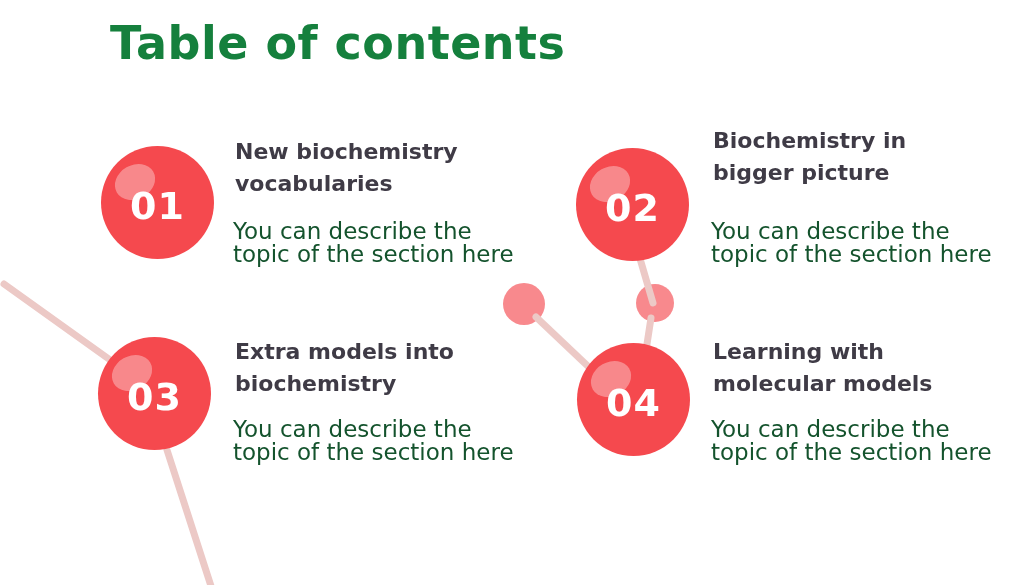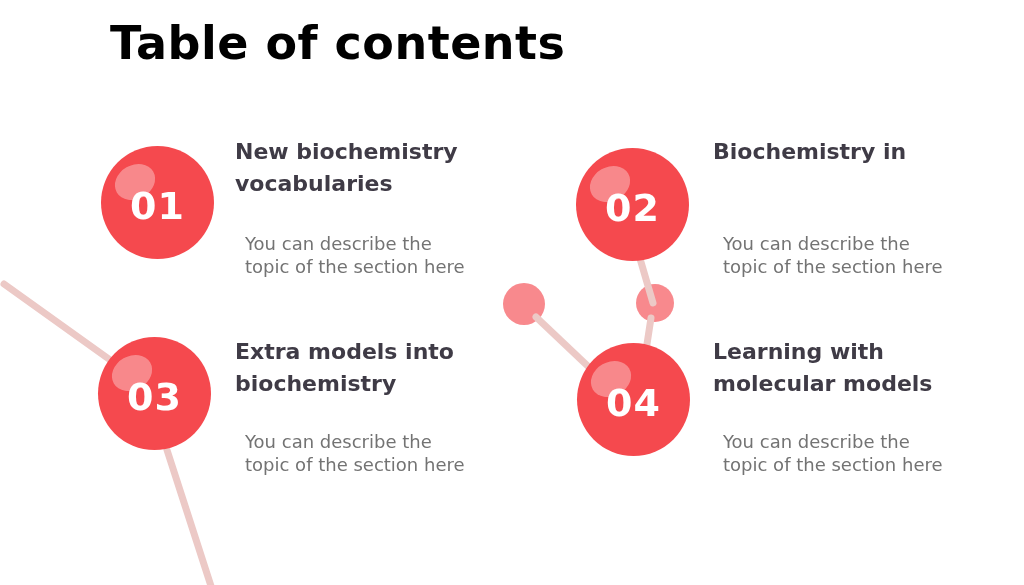--- a/index.html
+++ b/index.html
@@ -6,21 +6,21 @@
   .canvas{
     position:relative;
     width:1024px;height:585px;
     background:#ffffff;
     overflow:hidden;
     font-family:"DejaVu Sans","Liberation Sans",sans-serif;
   }
   .page-title{
     position:absolute;left:110px;top:16px;
     font-size:46px;font-weight:bold;letter-spacing:0.5px;
-    color:#000000;margin:0;z-index:4;
+    color:#15803d;margin:0;z-index:4;
   }
   
   .connectors{position:absolute;left:0;top:0;z-index:2;pointer-events:none;}
   
   .node{position:absolute;border-radius:50%;background:#F8898D;z-index:1;}
   .node-left{left:503px;top:283px;width:42px;height:42px;}
   .node-right{left:636px;top:284px;width:38px;height:38px;}
   
   .num-circle{
     position:absolute;width:113px;height:113px;border-radius:50%;
@@ -39,25 +39,25 @@
   .c1{left:101px;top:146px;}
   .c2{left:576px;top:148px;}
   .c3{left:98px;top:337px;}
   .c4{left:577px;top:343px;}
   
   .item-title{
     position:absolute;margin:0;z-index:4;
     font-size:22px;font-weight:bold;line-height:32px;color:#3F3B46;
   }
   .item-desc{
-    position:absolute;margin:12px;z-index:4;
-    font-size:18px;line-height:23px;color:#737373;
+    position:absolute;margin:0;z-index:4;
+    font-size:23px;line-height:23px;color:#14532d;
   }
   .t1{left:235px;top:136px;}  .d1{left:233px;top:220px;}
-  .t2{left:713px;top:136px;}  .d2{left:711px;top:220px;}
+  .t2{left:713px;top:125px;}  .d2{left:711px;top:220px;}
   .t3{left:235px;top:336px;}  .d3{left:233px;top:418px;}
   .t4{left:713px;top:336px;}  .d4{left:711px;top:418px;}
   .line-span{display:block;}
 </style>
 </head>
 <body>
 
 <div class="canvas">
 
   <h1 class="page-title">Table of contents</h1>
@@ -85,20 +85,21 @@
     <span class="line-span">You can describe the</span>
     <span class="line-span">topic of the section here</span>
   </p>
 
   <div class="num-circle c2">
     <span class="shine"></span>
     <span class="num">02</span>
   </div>
   <h3 class="item-title t2">
     <span class="line-span">Biochemistry in</span>
+    <span class="line-span">bigger picture</span>
   </h3>
   <p class="item-desc d2">
     <span class="line-span">You can describe the</span>
     <span class="line-span">topic of the section here</span>
   </p>
 
   <div class="num-circle c3">
     <span class="shine"></span>
     <span class="num">03</span>
   </div>

